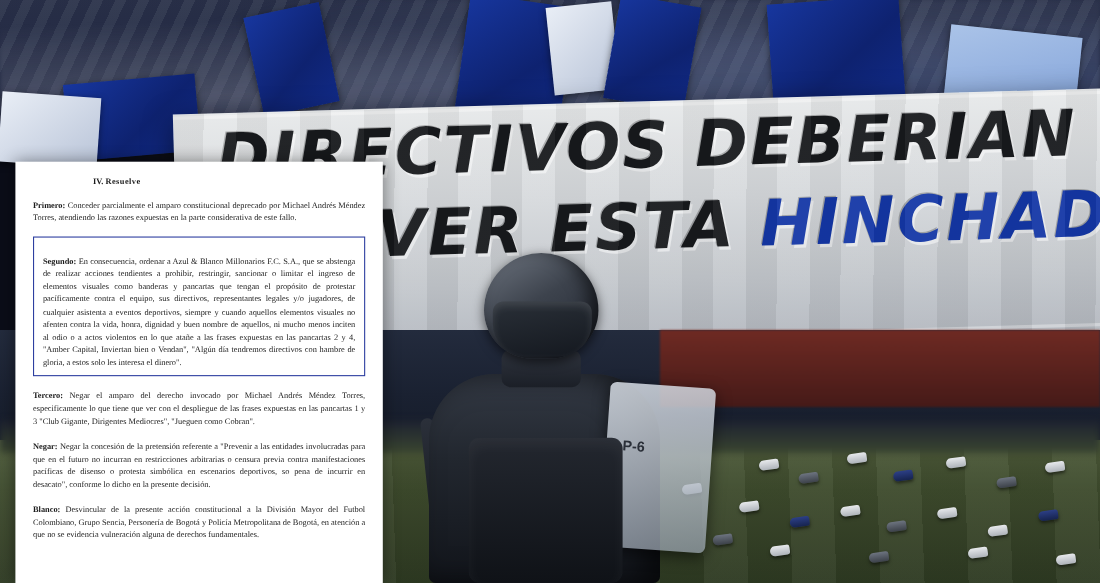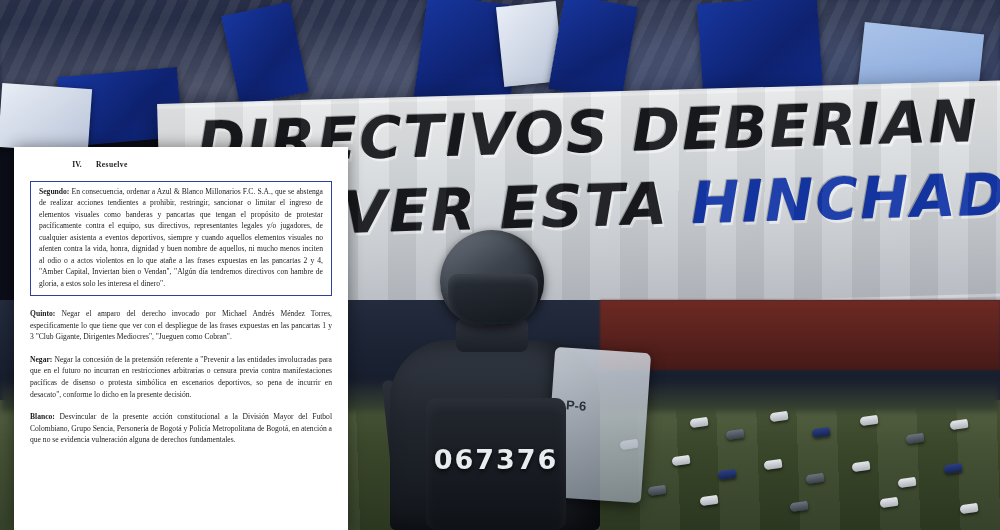--- a/index.html
+++ b/index.html
@@ -159,27 +159,27 @@
     box-shadow:0 0 14px rgba(0,0,0,.45);
     padding:8px 16px 0 16px;
     box-sizing:border-box;
     color:#1b1b1b;
     font-family:"Liberation Serif", serif;
     font-size:7.6px;
     line-height:1.52;
     overflow:hidden;
   }
   .doc-head{font-size:7.6px;font-weight:bold;margin:4px 0 10px 0;}
-  .doc-head .num{display:inline-block;width:34px;text-align:center;padding-left:30px;}
+  .doc-head .num{display:inline-block;width:34px;text-align:right;padding-left:30px;}
   .doc-head .word{letter-spacing:.4px;}
   .para{margin:0 0 11px 0;text-align:justify;}
   .para b{font-weight:bold;}
   .boxed{
     border:1.6px solid #2d3fa0;
-    padding:4px 8px 6px 8px;
+    padding:16px 8px 6px 8px;
     margin:0 0 12px 0;
     text-align:justify;
   }
 </style>
 </head>
 <body>
 
 <div class="stage">
 
   <div class="photo">
@@ -234,30 +234,30 @@
 
     <div class="officer">
       <div class="baton"></div>
       <div class="shoulders"></div>
       <div class="shield"></div>
       <div class="shield-mark">P-6</div>
       <div class="neck"></div>
       <div class="helmet"></div>
       <div class="visor"></div>
       <div class="vest"></div>
-      <div class="idnum">067376</div>
     </div>
   </div>
 
   <div class="doc">
     <div class="doc-head">
       <span class="num">IV.</span>
       <span class="word">Resuelve</span>
     </div>
     <div id="doc-body">
+        <div class="para"><b>Primero:</b><span> Conceder parcialmente el amparo constitucional deprecado por Michael Andrés Méndez Torres, atendiendo las razones expuestas en la parte considerativa de este fallo.</span></div>
         <div class="boxed"><b>Segundo:</b><span> En consecuencia, ordenar a Azul &amp; Blanco Millonarios F.C. S.A., que se abstenga de realizar acciones tendientes a prohibir, restringir, sancionar o limitar el ingreso de elementos visuales como banderas y pancartas que tengan el propósito de protestar pacíficamente contra el equipo, sus directivos, representantes legales y/o jugadores, de cualquier asistenta a eventos deportivos, siempre y cuando aquellos elementos visuales no afenten contra la vida, honra, dignidad y buen nombre de aquellos, ni mucho menos inciten al odio o a actos violentos en lo que atañe a las frases expuestas en las pancartas 2 y 4, "Amber Capital, Inviertan bien o Vendan", "Algún día tendremos directivos con hambre de gloria, a estos solo les interesa el dinero".</span></div>
-        <div class="para"><b>Quinto:</b><span> Negar el amparo del derecho invocado por Michael Andrés Méndez Torres, especificamente lo que tiene que ver con el despliegue de las frases expuestas en las pancartas 1 y 3 "Club Gigante, Dirigentes Mediocres", "Jueguen como Cobran".</span></div>
+        <div class="para"><b>Tercero:</b><span> Negar el amparo del derecho invocado por Michael Andrés Méndez Torres, especificamente lo que tiene que ver con el despliegue de las frases expuestas en las pancartas 1 y 3 "Club Gigante, Dirigentes Mediocres", "Jueguen como Cobran".</span></div>
         <div class="para"><b>Negar:</b><span> Negar la concesión de la pretensión referente a "Prevenir a las entidades involucradas para que en el futuro no incurran en restricciones arbitrarias o censura previa contra manifestaciones pacíficas de disenso o protesta simbólica en escenarios deportivos, so pena de incurrir en desacato", conforme lo dicho en la presente decisión.</span></div>
         <div class="para"><b>Blanco:</b><span> Desvincular de la presente acción constitucional a la División Mayor del Futbol Colombiano, Grupo Sencia, Personería de Bogotá y Policía Metropolitana de Bogotá, en atención a que no se evidencia vulneración alguna de derechos fundamentales.</span></div>
       </div>
   </div>
 
 </div>
 
 </body></html>

